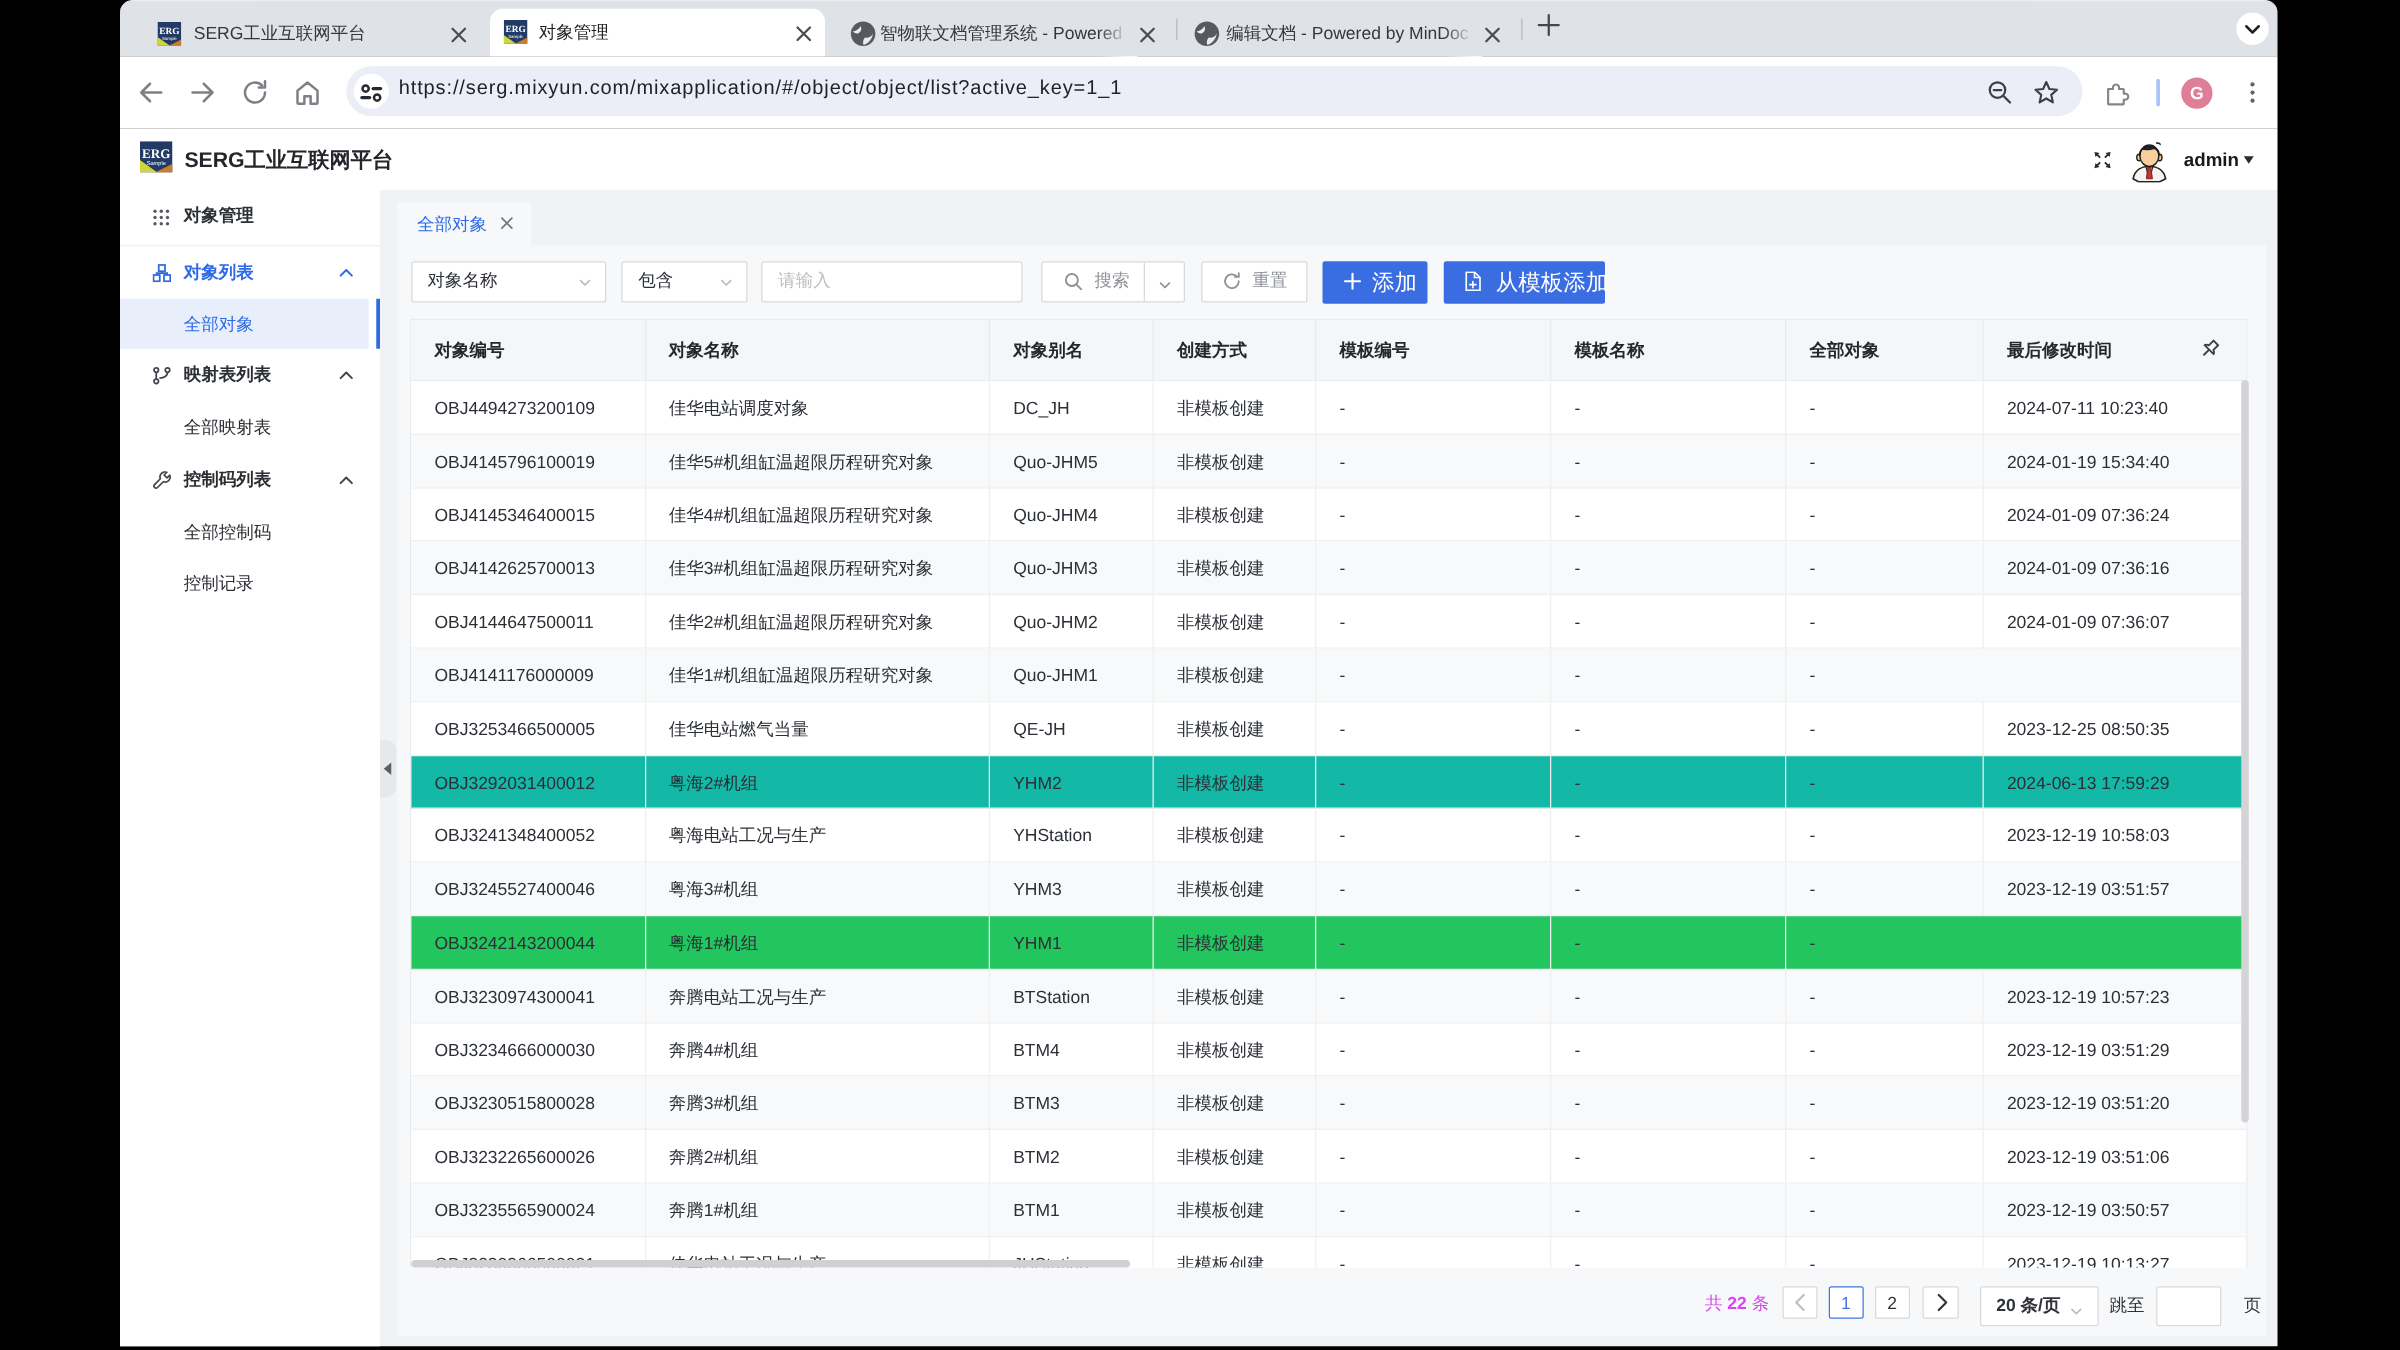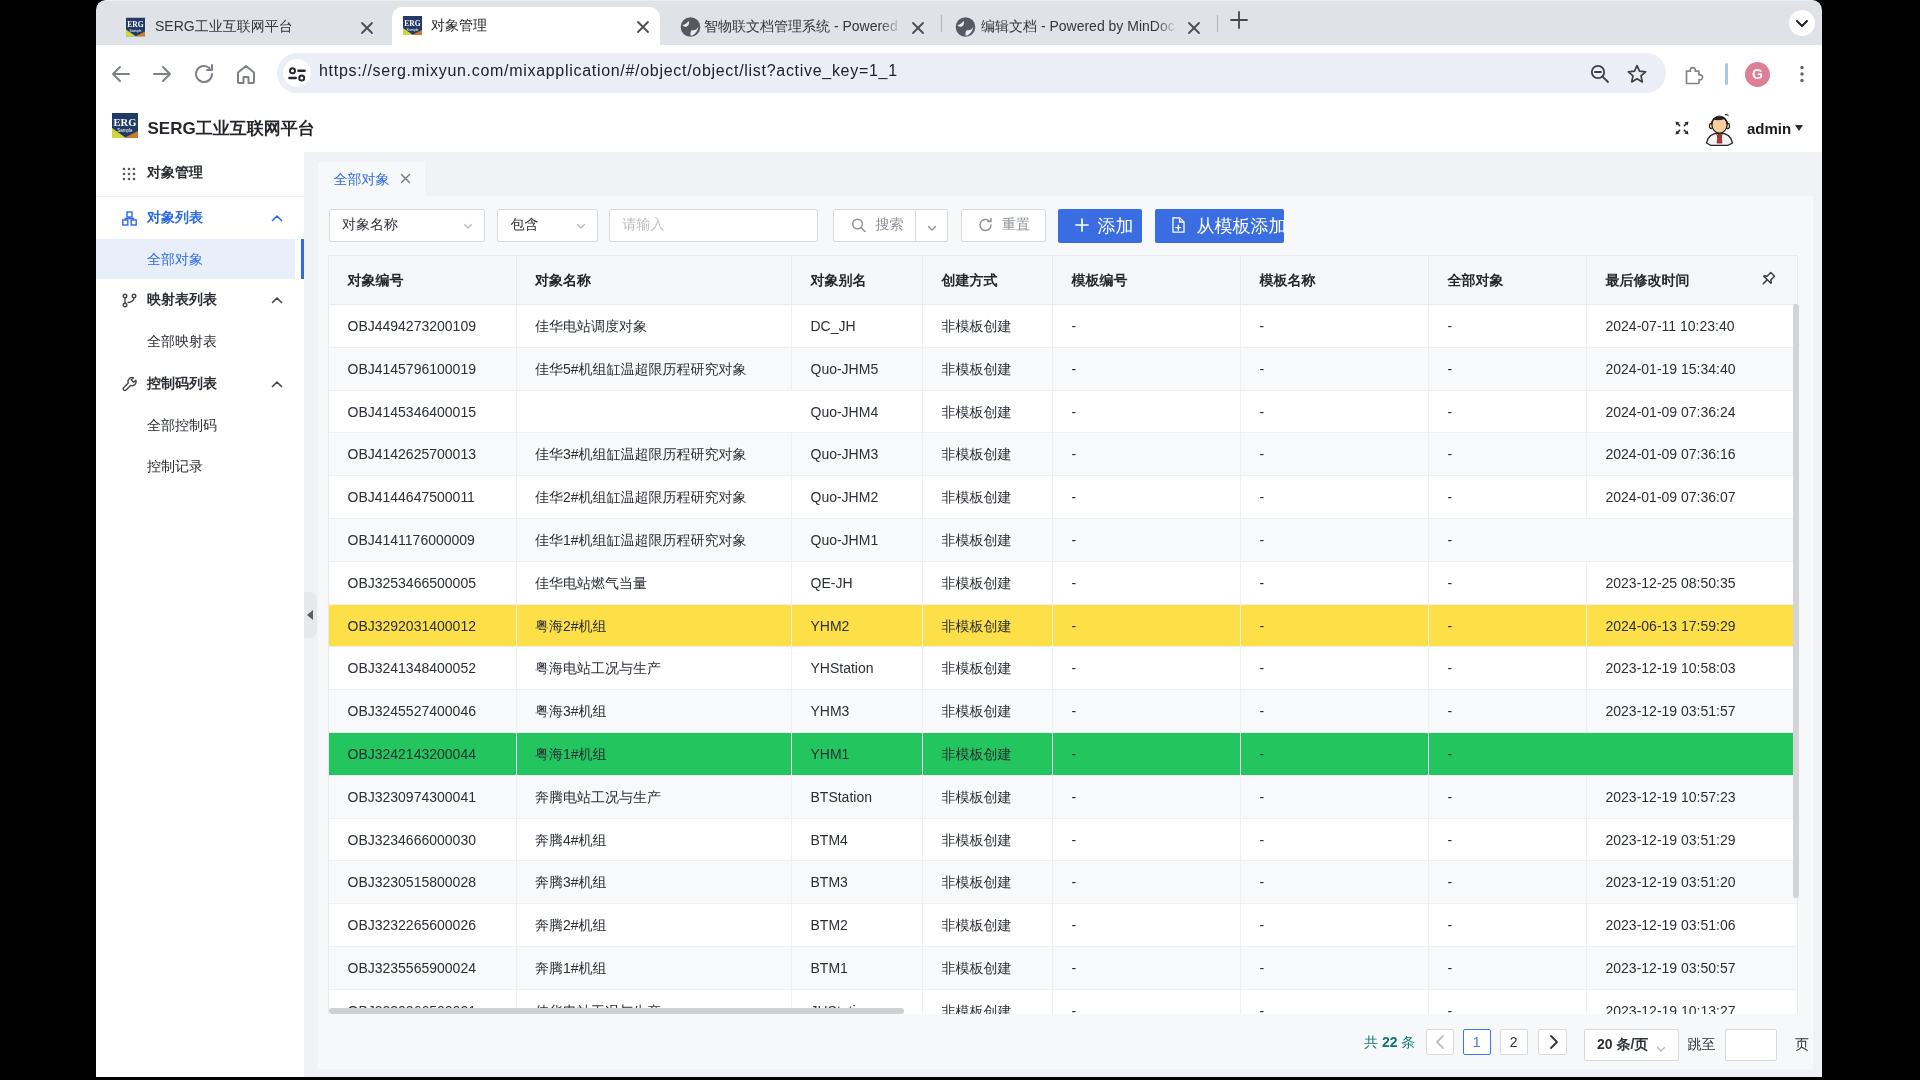--- a/index.html
+++ b/index.html
@@ -437,20 +437,21 @@
         <div class="td" style="left:187.5px;width:275.5px">佳华5#机组缸温超限历程研究对象</div>
         <div class="td" style="left:463px;width:131px">Quo-JHM5</div>
         <div class="td" style="left:594px;width:130px">非模板创建</div>
         <div class="td" style="left:724px;width:188px">-</div>
         <div class="td" style="left:912px;width:188px">-</div>
         <div class="td" style="left:1100px;width:158px">-</div>
         <div class="td" style="left:1258px;width:212px">2024-01-19 15:34:40</div>
       </div>
 <div class="tr" style="top:135.10000000000002px;background:#ffffff">
         <div class="td" style="left:0px;width:187.5px">OBJ4145346400015</div>
+        <div class="td" style="left:187.5px;width:275.5px">佳华4#机组缸温超限历程研究对象</div>
         <div class="td" style="left:463px;width:131px">Quo-JHM4</div>
         <div class="td" style="left:594px;width:130px">非模板创建</div>
         <div class="td" style="left:724px;width:188px">-</div>
         <div class="td" style="left:912px;width:188px">-</div>
         <div class="td" style="left:1100px;width:158px">-</div>
         <div class="td" style="left:1258px;width:212px">2024-01-09 07:36:24</div>
       </div>
 <div class="tr" style="top:177.89999999999998px;background:#f8f9fa">
         <div class="td" style="left:0px;width:187.5px">OBJ4142625700013</div>
         <div class="td" style="left:187.5px;width:275.5px">佳华3#机组缸温超限历程研究对象</div>
@@ -483,21 +484,21 @@
 <div class="tr" style="top:306.29999999999995px;background:#ffffff">
         <div class="td" style="left:0px;width:187.5px">OBJ3253466500005</div>
         <div class="td" style="left:187.5px;width:275.5px">佳华电站燃气当量</div>
         <div class="td" style="left:463px;width:131px">QE-JH</div>
         <div class="td" style="left:594px;width:130px">非模板创建</div>
         <div class="td" style="left:724px;width:188px">-</div>
         <div class="td" style="left:912px;width:188px">-</div>
         <div class="td" style="left:1100px;width:158px">-</div>
         <div class="td" style="left:1258px;width:212px">2023-12-25 08:50:35</div>
       </div>
-<div class="tr" style="top:349.0999999999999px;background:#fde047">
+<div class="tr" style="top:349.0999999999999px;background:#14b8a6">
         <div class="td" style="left:0px;width:187.5px">OBJ3292031400012</div>
         <div class="td" style="left:187.5px;width:275.5px">粤海2#机组</div>
         <div class="td" style="left:463px;width:131px">YHM2</div>
         <div class="td" style="left:594px;width:130px">非模板创建</div>
         <div class="td" style="left:724px;width:188px">-</div>
         <div class="td" style="left:912px;width:188px">-</div>
         <div class="td" style="left:1100px;width:158px">-</div>
         <div class="td" style="left:1258px;width:212px">2024-06-13 17:59:29</div>
       </div>
 <div class="tr" style="top:391.9px;background:#ffffff">
@@ -586,21 +587,21 @@
         <div class="td" style="left:594px;width:130px">非模板创建</div>
         <div class="td" style="left:724px;width:188px">-</div>
         <div class="td" style="left:912px;width:188px">-</div>
         <div class="td" style="left:1100px;width:158px">-</div>
         <div class="td" style="left:1258px;width:212px">2023-12-19 10:13:27</div>
       </div>
 </div>
 <div class="abs" id="vsb"></div>
 <div class="abs" id="hsb"></div>
 
-<div class="abs" style="left:1364px;top:1034px;font-size:14px;color:#0f766e">共 <b>22</b> 条</div>
+<div class="abs" style="left:1364px;top:1034px;font-size:14px;color:#d946ef">共 <b>22</b> 条</div>
 <div class="pgbox" style="left:1425.5px;width:28.5px;color:#bfbfbf">
       <svg width="28" height="24" viewBox="0 0 28 24">
         <path d="M16 6l-6 6 6 6" fill="none" stroke="#bfbfbf" stroke-width="1.8" stroke-linecap="round" stroke-linejoin="round"></path>
       </svg>
     </div>
 <div class="pgbox" style="left:1462.5px;width:28.5px;border-color:#4077e6;color:#4077e6">1</div>
 <div class="pgbox" style="left:1499.5px;width:28.5px">2</div>
 <div class="pgbox" style="left:1538px;width:28.5px">
       <svg width="28" height="24" viewBox="0 0 28 24">
         <path d="M12 6l6 6-6 6" fill="none" stroke="#34373c" stroke-width="1.8" stroke-linecap="round" stroke-linejoin="round"></path>

